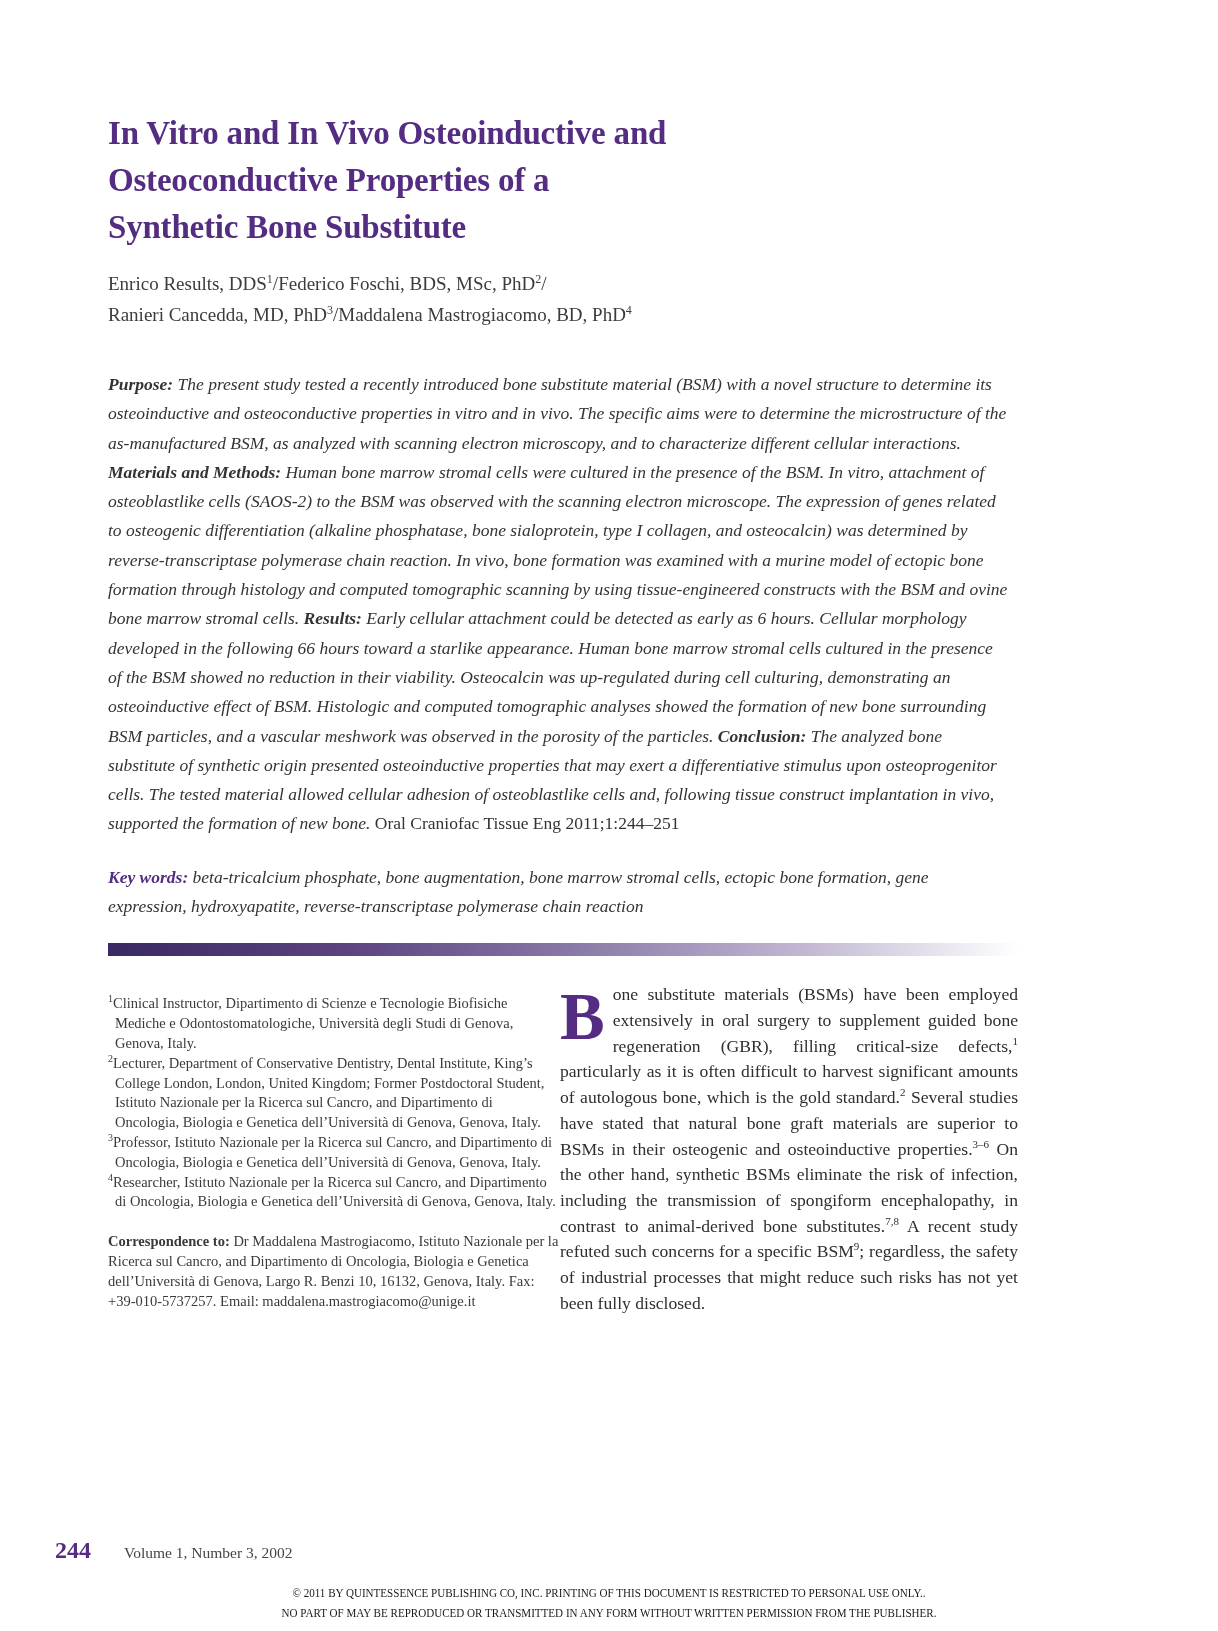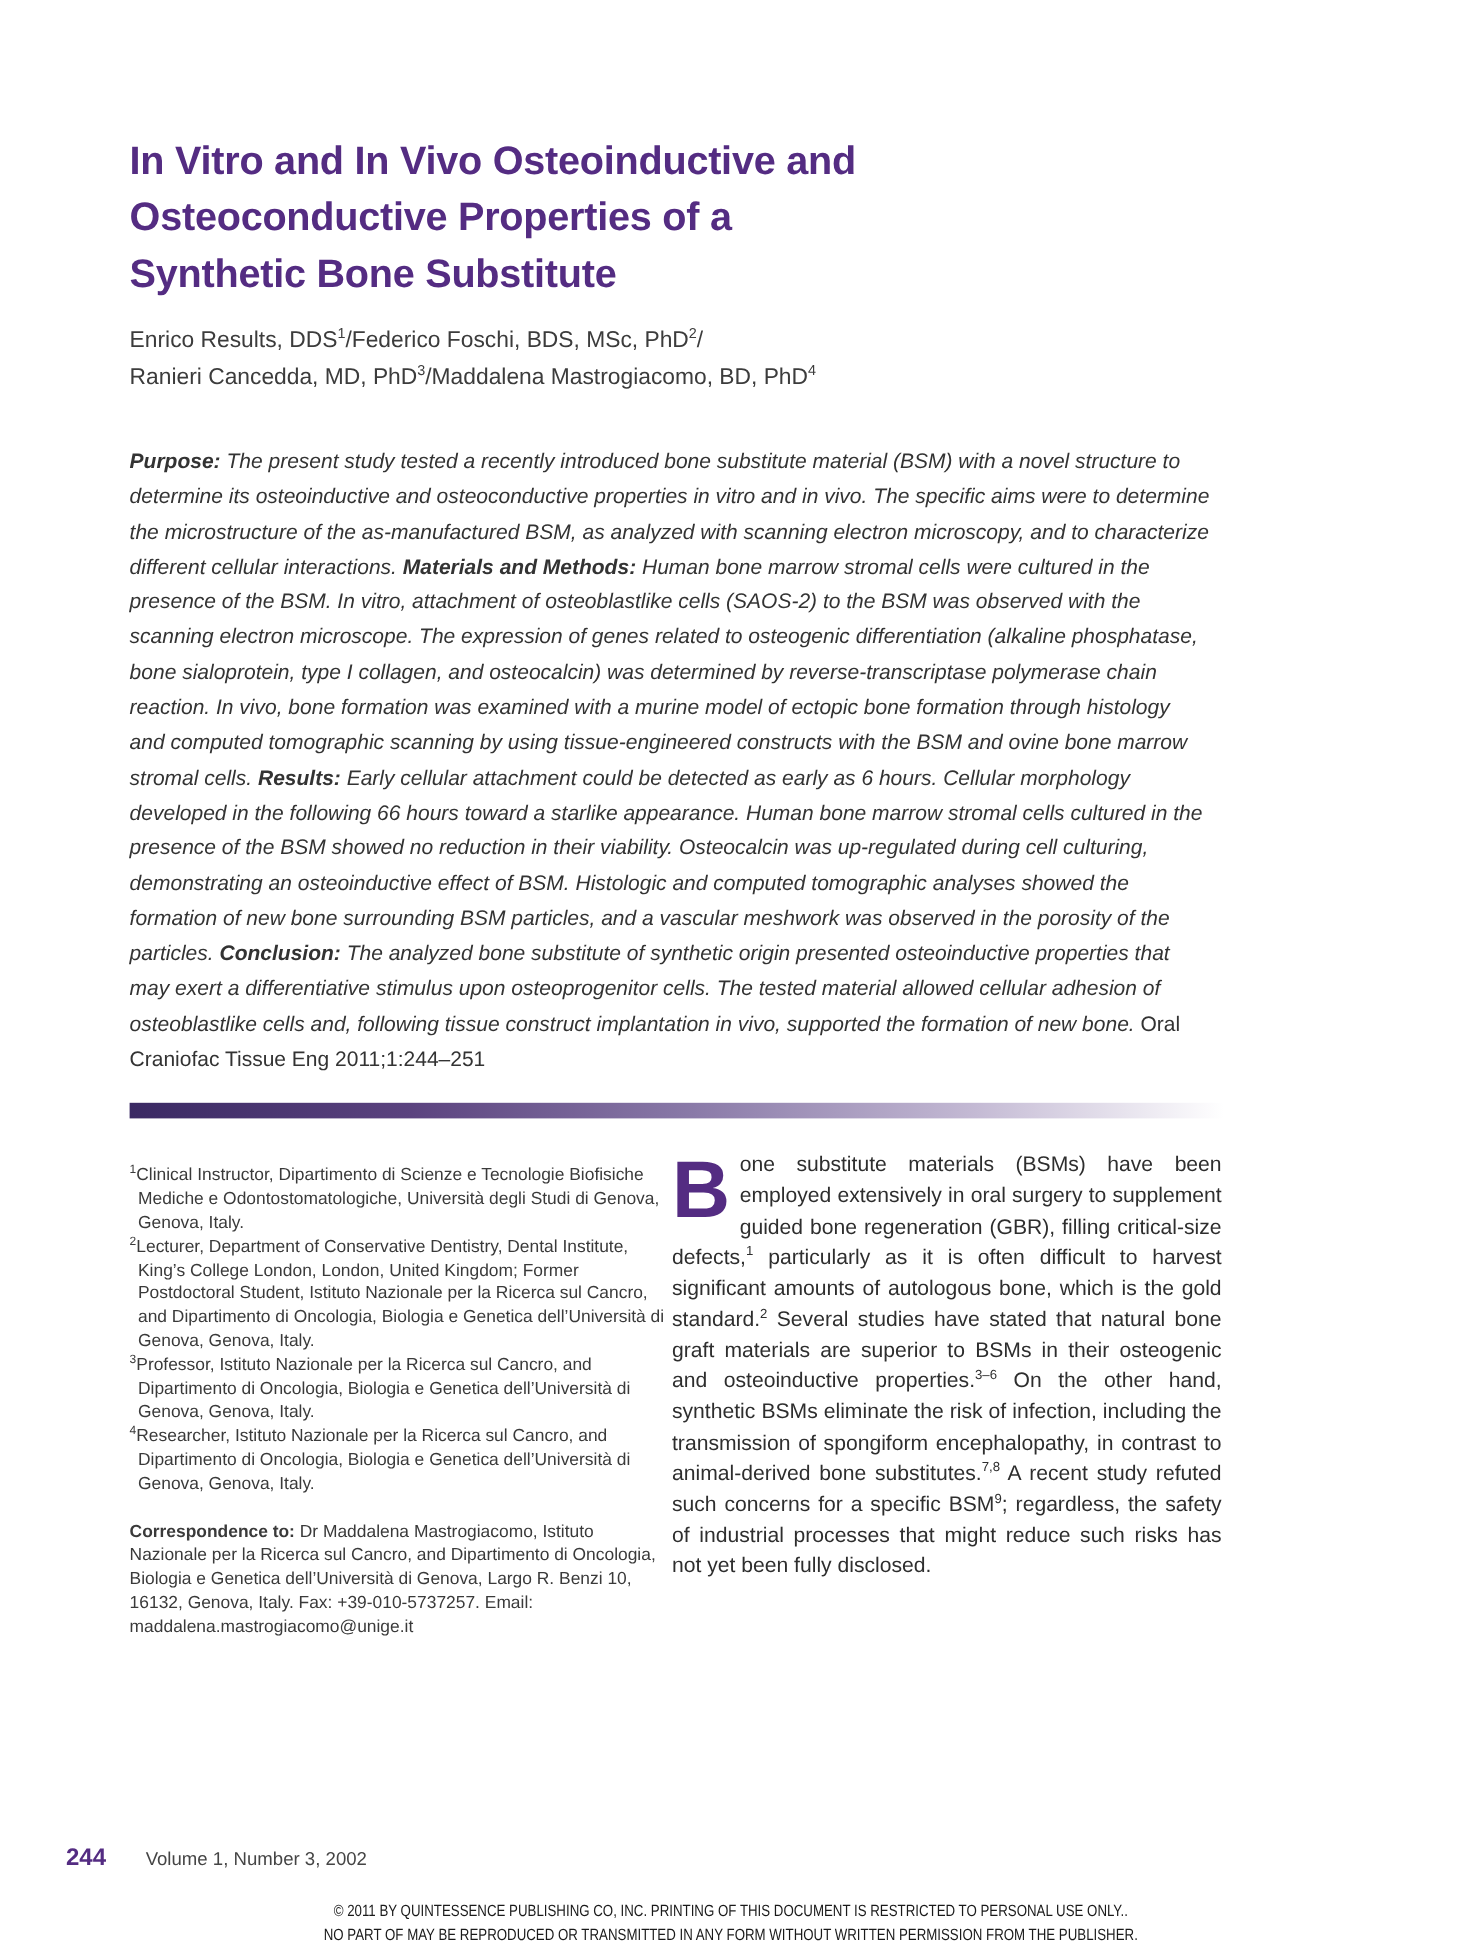--- a/index.html
+++ b/index.html
@@ -1,17 +1,17 @@
 <!DOCTYPE html>
 <html style="--purple: #542c82; --text_dark: #2e2e2e; --gradient_start: #3a2963;"><head>
 <meta charset="utf-8">
 <style>
   html,body{margin:0;padding:0;background:#fff;}
   .page{position:relative;width:1218px;height:1631px;background:#fff;overflow:hidden;
-        font-family:Liberation Sans, sans-serif;color:var(--text_dark,#2e2e2e);}
+        font-family:Liberation Serif, serif;color:var(--text_dark,#2e2e2e);}
   .content{position:absolute;left:108px;top:0;width:940px;}
 
   .title{margin:110px 0 0 0;font-size:33px;line-height:47px;font-weight:bold;
          color:var(--purple,#542c82);white-space:pre-line;letter-spacing:-0.2px;}
 
   .authors{margin-top:17px;font-size:19px;line-height:31px;color:#3c3c3c;white-space:pre-line;}
   .authors sup{font-size:12px;line-height:0;}
 
   .abstract{margin:40px 0 0 0;width:900px;font-style:italic;font-size:17.5px;
             line-height:29.3px;color:#333;}
@@ -35,21 +35,21 @@
   .corr-label{font-weight:bold;}
 
   .col-right{width:458px;font-size:17.6px;line-height:25.7px;color:#2e2e2e;text-align:justify;}
   .col-right p{margin:0;}
   .col-right sup{font-size:11px;line-height:0;}
   .dropcap{float:left;font-size:67px;line-height:56px;font-weight:bold;
            color:var(--purple,#542c82);padding:6px 8px 0 0;}
   .para2{text-indent:20px;}
 
   .footer{position:absolute;left:55px;top:1537px;display:flex;align-items:baseline;}
-  .page-num{color:var(--purple,#542c82);font-weight:bold;font-size:20px;}
+  .page-num{color:var(--purple,#542c82);font-weight:bold;font-size:24px;}
   .issue{margin-left:33px;font-size:15.5px;color:#454545;}
 
   .copyright{position:absolute;left:0;top:1583px;width:1218px;text-align:center;
              font-size:13.5px;line-height:20px;color:#1a1a1a;
              transform:scaleX(0.82);transform-origin:50% 50%;}
 </style>
 </head>
 <body>
 
 <div class="page">
@@ -57,20 +57,21 @@
 
     <h1 class="title">In Vitro and In Vivo Osteoinductive and
 Osteoconductive Properties of a
 Synthetic Bone Substitute</h1>
 
     <div class="authors"><span>Enrico Results, DDS</span><sup>1</sup><span>/Federico Foschi, BDS, MSc, PhD</span><sup>2</sup><span>/
 </span><span>Ranieri Cancedda, MD, PhD</span><sup>3</sup><span>/Maddalena Mastrogiacomo, BD, PhD</span><sup>4</sup></div>
 
     <p class="abstract"><span class="ab-label">Purpose: </span><span>The present study tested a recently introduced bone substitute material (BSM) with a novel structure to determine its osteoinductive and osteoconductive properties in vitro and in vivo. The specific aims were to determine the microstructure of the as-manufactured BSM, as analyzed with scanning electron microscopy, and to characterize different cellular interactions. </span><span class="ab-label">Materials and Methods: </span><span>Human bone marrow stromal cells were cultured in the presence of the BSM. In vitro, attachment of osteoblastlike cells (SAOS-2) to the BSM was observed with the scanning electron microscope. The expression of genes related to osteogenic differentiation (alkaline phosphatase, bone sialoprotein, type I collagen, and osteocalcin) was determined by reverse-transcriptase polymerase chain reaction. In vivo, bone formation was examined with a murine model of ectopic bone formation through histology and computed tomographic scanning by using tissue-engineered constructs with the BSM and ovine bone marrow stromal cells. </span><span class="ab-label">Results: </span><span>Early cellular attachment could be detected as early as 6 hours. Cellular morphology developed in the following 66 hours toward a starlike appearance. Human bone marrow stromal cells cultured in the presence of the BSM showed no reduction in their viability. Osteocalcin was up-regulated during cell culturing, demonstrating an osteoinductive effect of BSM. Histologic and computed tomographic analyses showed the formation of new bone surrounding BSM particles, and a vascular meshwork was observed in the porosity of the particles. </span><span class="ab-label">Conclusion: </span><span>The analyzed bone substitute of synthetic origin presented osteoinductive properties that may exert a differentiative stimulus upon osteoprogenitor cells. The tested material allowed cellular adhesion of osteoblastlike cells and, following tissue construct implantation in vivo, supported the formation of new bone. </span><span class="citation">Oral Craniofac Tissue Eng 2011;1:244–251</span></p>
 
+    <p class="keywords"><span class="kw-label">Key words: </span><span>beta-tricalcium phosphate, bone augmentation, bone marrow stromal cells, ectopic bone formation, gene expression, hydroxyapatite, reverse-transcriptase polymerase chain reaction</span></p>
 
     <div class="divider"></div>
 
     <div class="columns">
 
       <div class="col-left">
         <p class="aff"><sup>1</sup><span>Clinical Instructor, Dipartimento di Scienze e Tecnologie Biofisiche Mediche e Odontostomatologiche, Università degli Studi di Genova, Genova, Italy.</span></p>
         <p class="aff"><sup>2</sup><span>Lecturer, Department of Conservative Dentistry, Dental Institute, King’s College London, London, United Kingdom; Former Postdoctoral Student, Istituto Nazionale per la Ricerca sul Cancro, and Dipartimento di Oncologia, Biologia e Genetica dell’Università di Genova, Genova, Italy.</span></p>
         <p class="aff"><sup>3</sup><span>Professor, Istituto Nazionale per la Ricerca sul Cancro, and Dipartimento di Oncologia, Biologia e Genetica dell’Università di Genova, Genova, Italy.</span></p>
         <p class="aff"><sup>4</sup><span>Researcher, Istituto Nazionale per la Ricerca sul Cancro, and Dipartimento di Oncologia, Biologia e Genetica dell’Università di Genova, Genova, Italy.</span></p>

